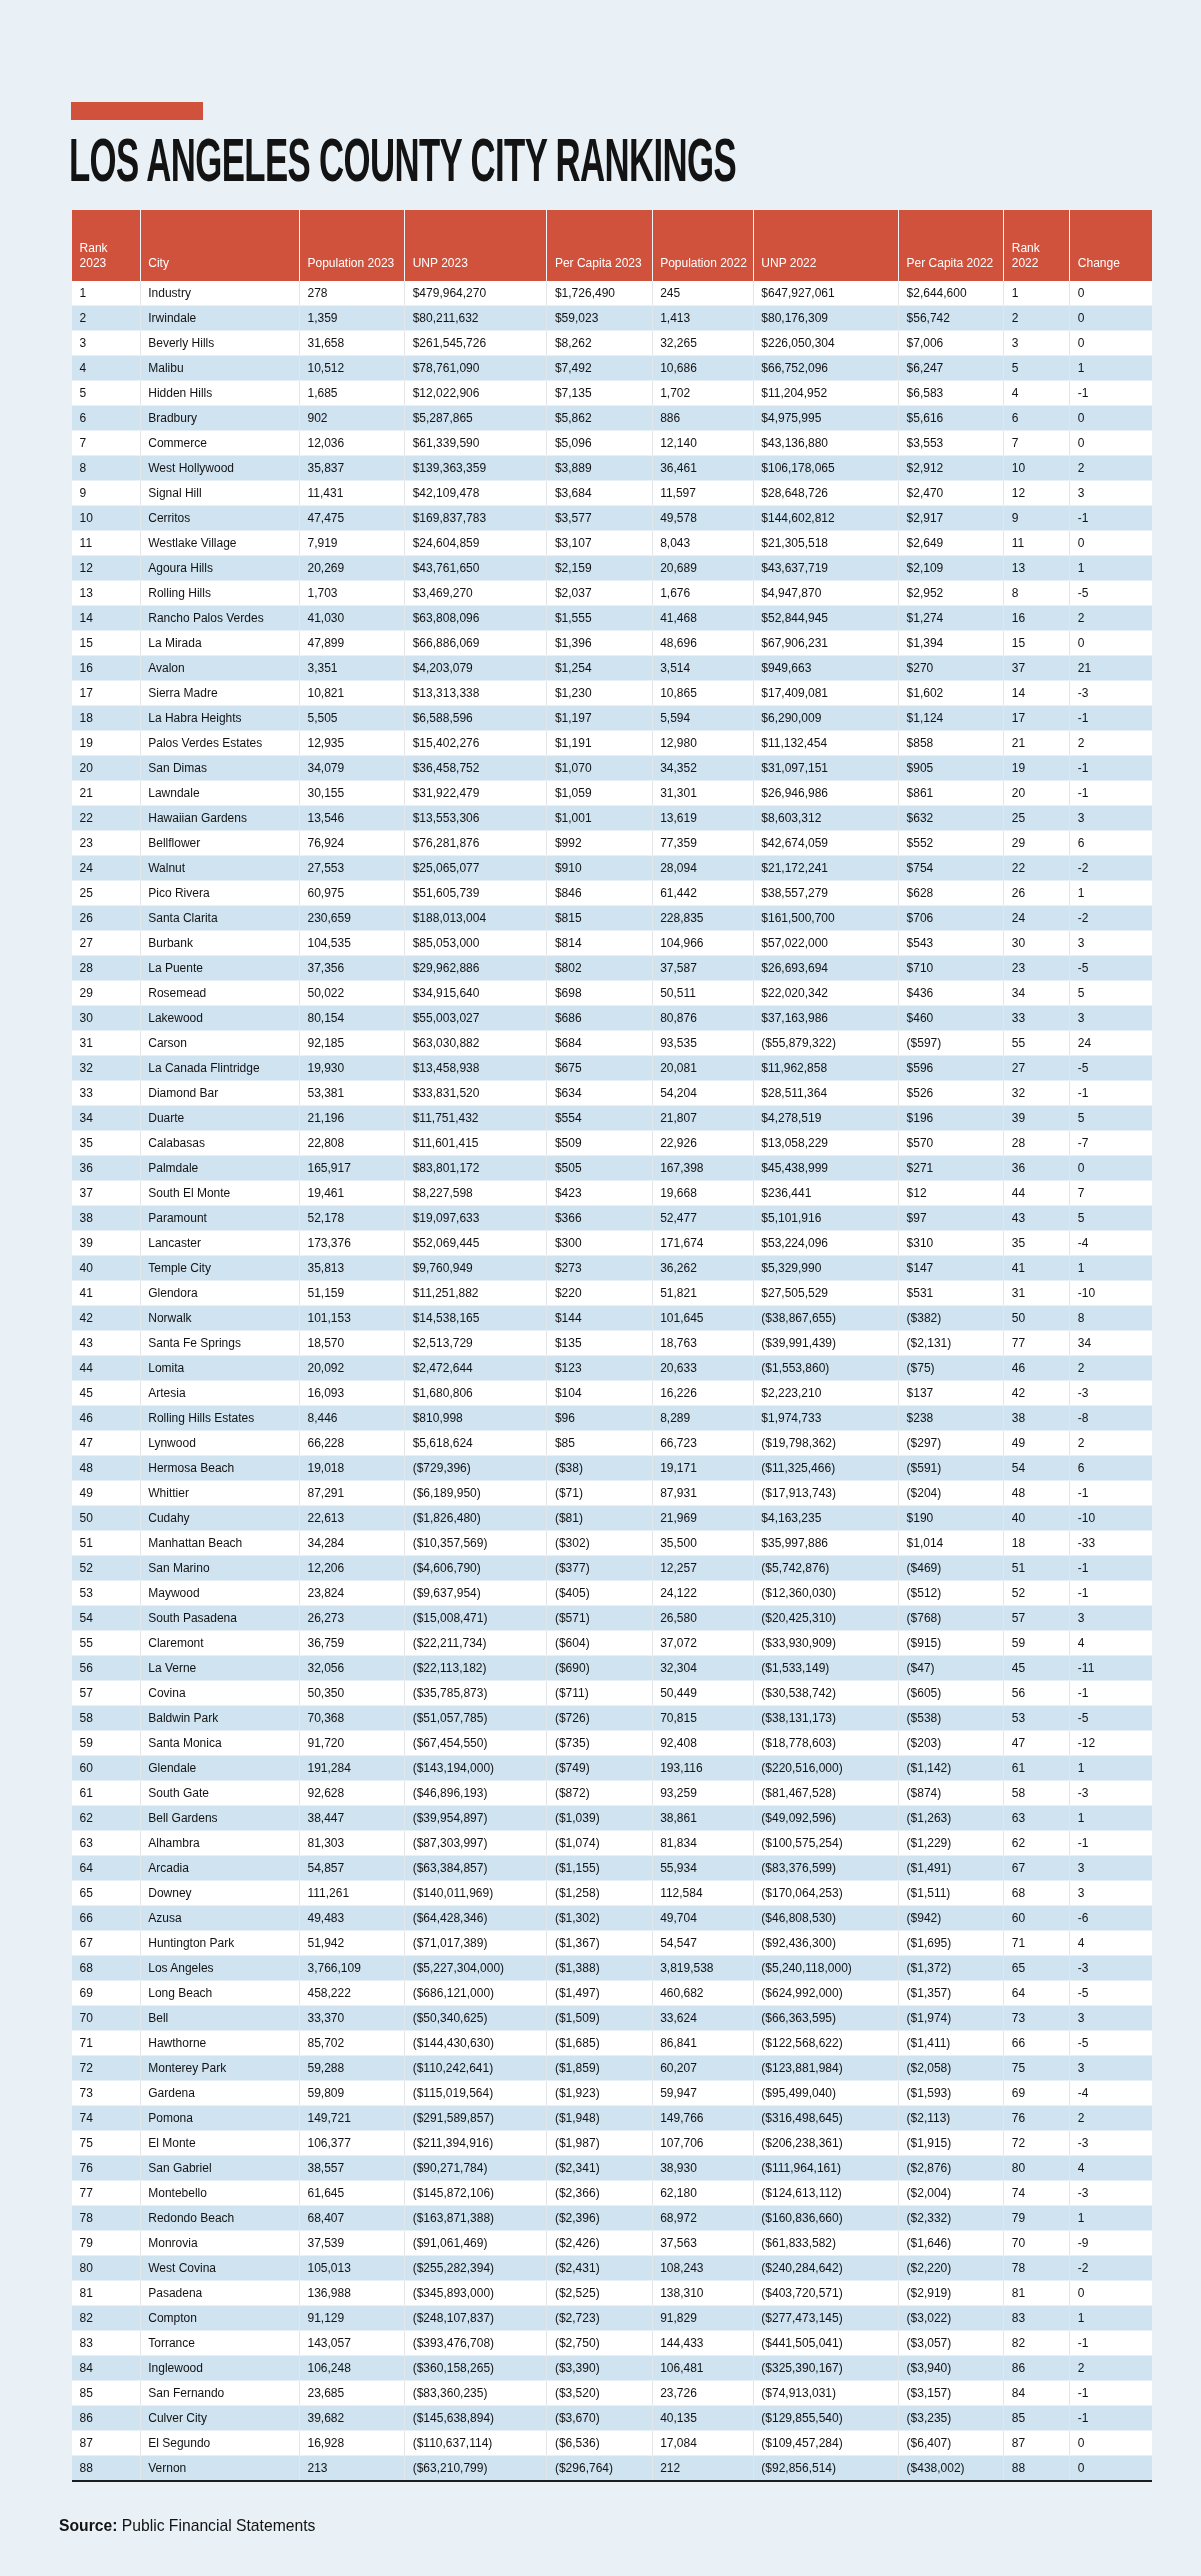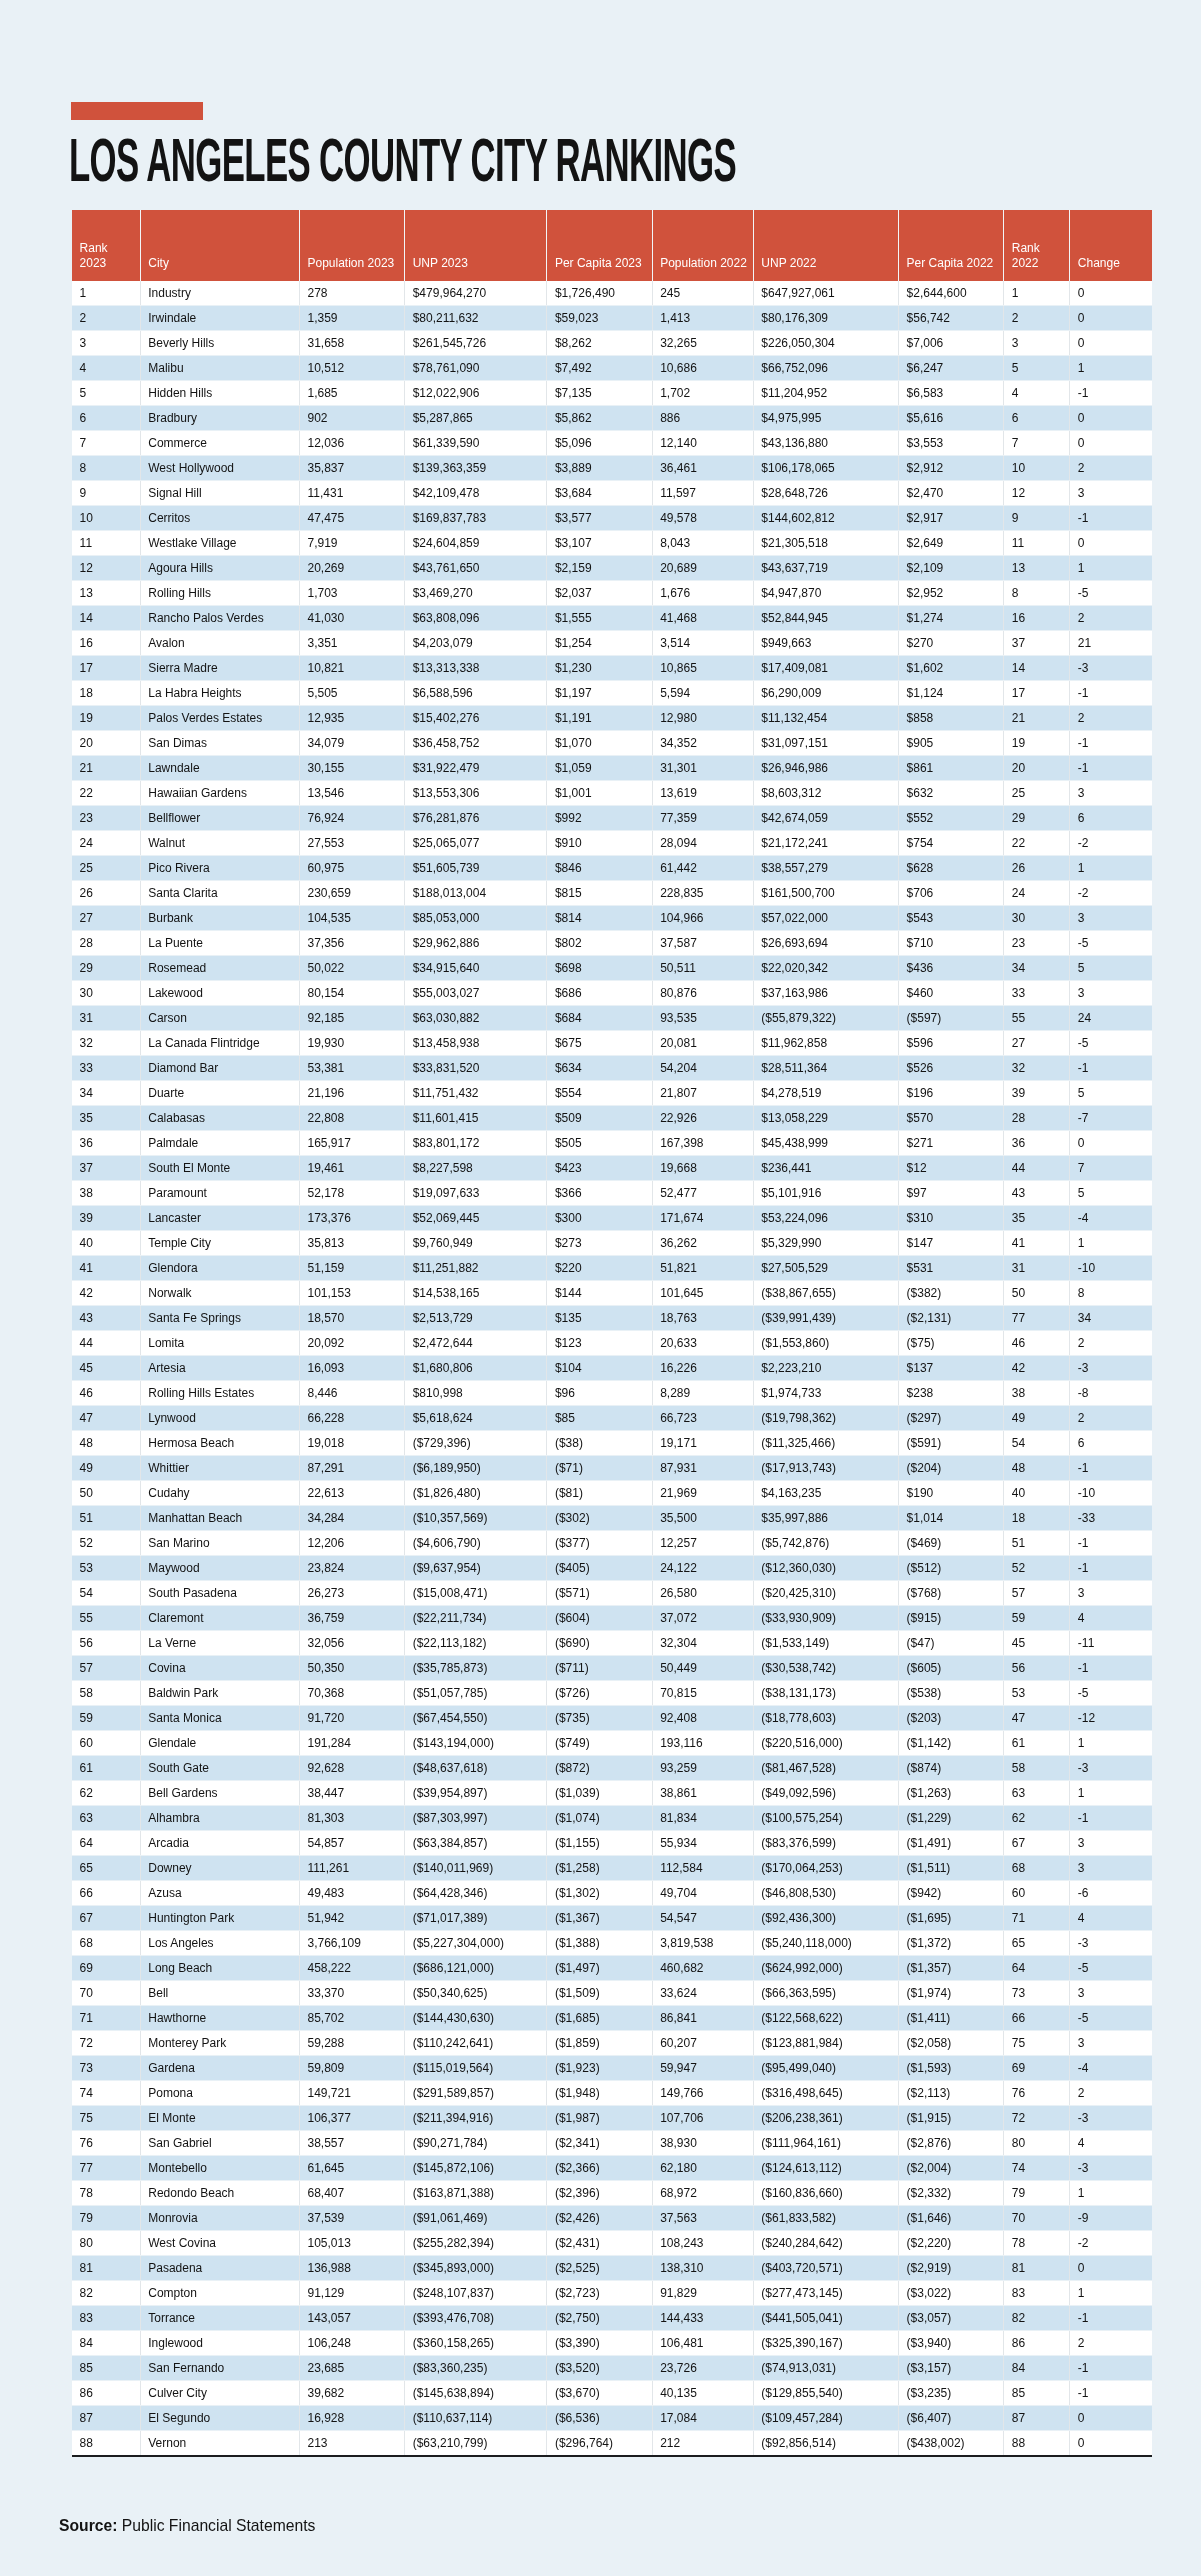--- a/index.html
+++ b/index.html
@@ -248,20 +248,32 @@
           <td>41,030</td>
           <td>$63,808,096</td>
           <td>$1,555</td>
           <td>41,468</td>
           <td>$52,844,945</td>
           <td>$1,274</td>
           <td>16</td>
           <td>2</td>
         </tr>
         <tr>
+          <td>15</td>
+          <td>La Mirada</td>
+          <td>47,899</td>
+          <td>$66,886,069</td>
+          <td>$1,396</td>
+          <td>48,696</td>
+          <td>$67,906,231</td>
+          <td>$1,394</td>
+          <td>15</td>
+          <td>0</td>
+        </tr>
+        <tr>
           <td>16</td>
           <td>Avalon</td>
           <td>3,351</td>
           <td>$4,203,079</td>
           <td>$1,254</td>
           <td>3,514</td>
           <td>$949,663</td>
           <td>$270</td>
           <td>37</td>
           <td>21</td>
@@ -791,21 +803,21 @@
           <td>193,116</td>
           <td class="neg">($220,516,000)</td>
           <td class="neg">($1,142)</td>
           <td>61</td>
           <td>1</td>
         </tr>
         <tr>
           <td>61</td>
           <td>South Gate</td>
           <td>92,628</td>
-          <td class="neg">($48,637,618)</td>
+          <td class="neg">($46,896,193)</td>
           <td class="neg">($872)</td>
           <td>93,259</td>
           <td class="neg">($81,467,528)</td>
           <td class="neg">($874)</td>
           <td>58</td>
           <td>-3</td>
         </tr>
         <tr>
           <td>62</td>
           <td>Bell Gardens</td>

